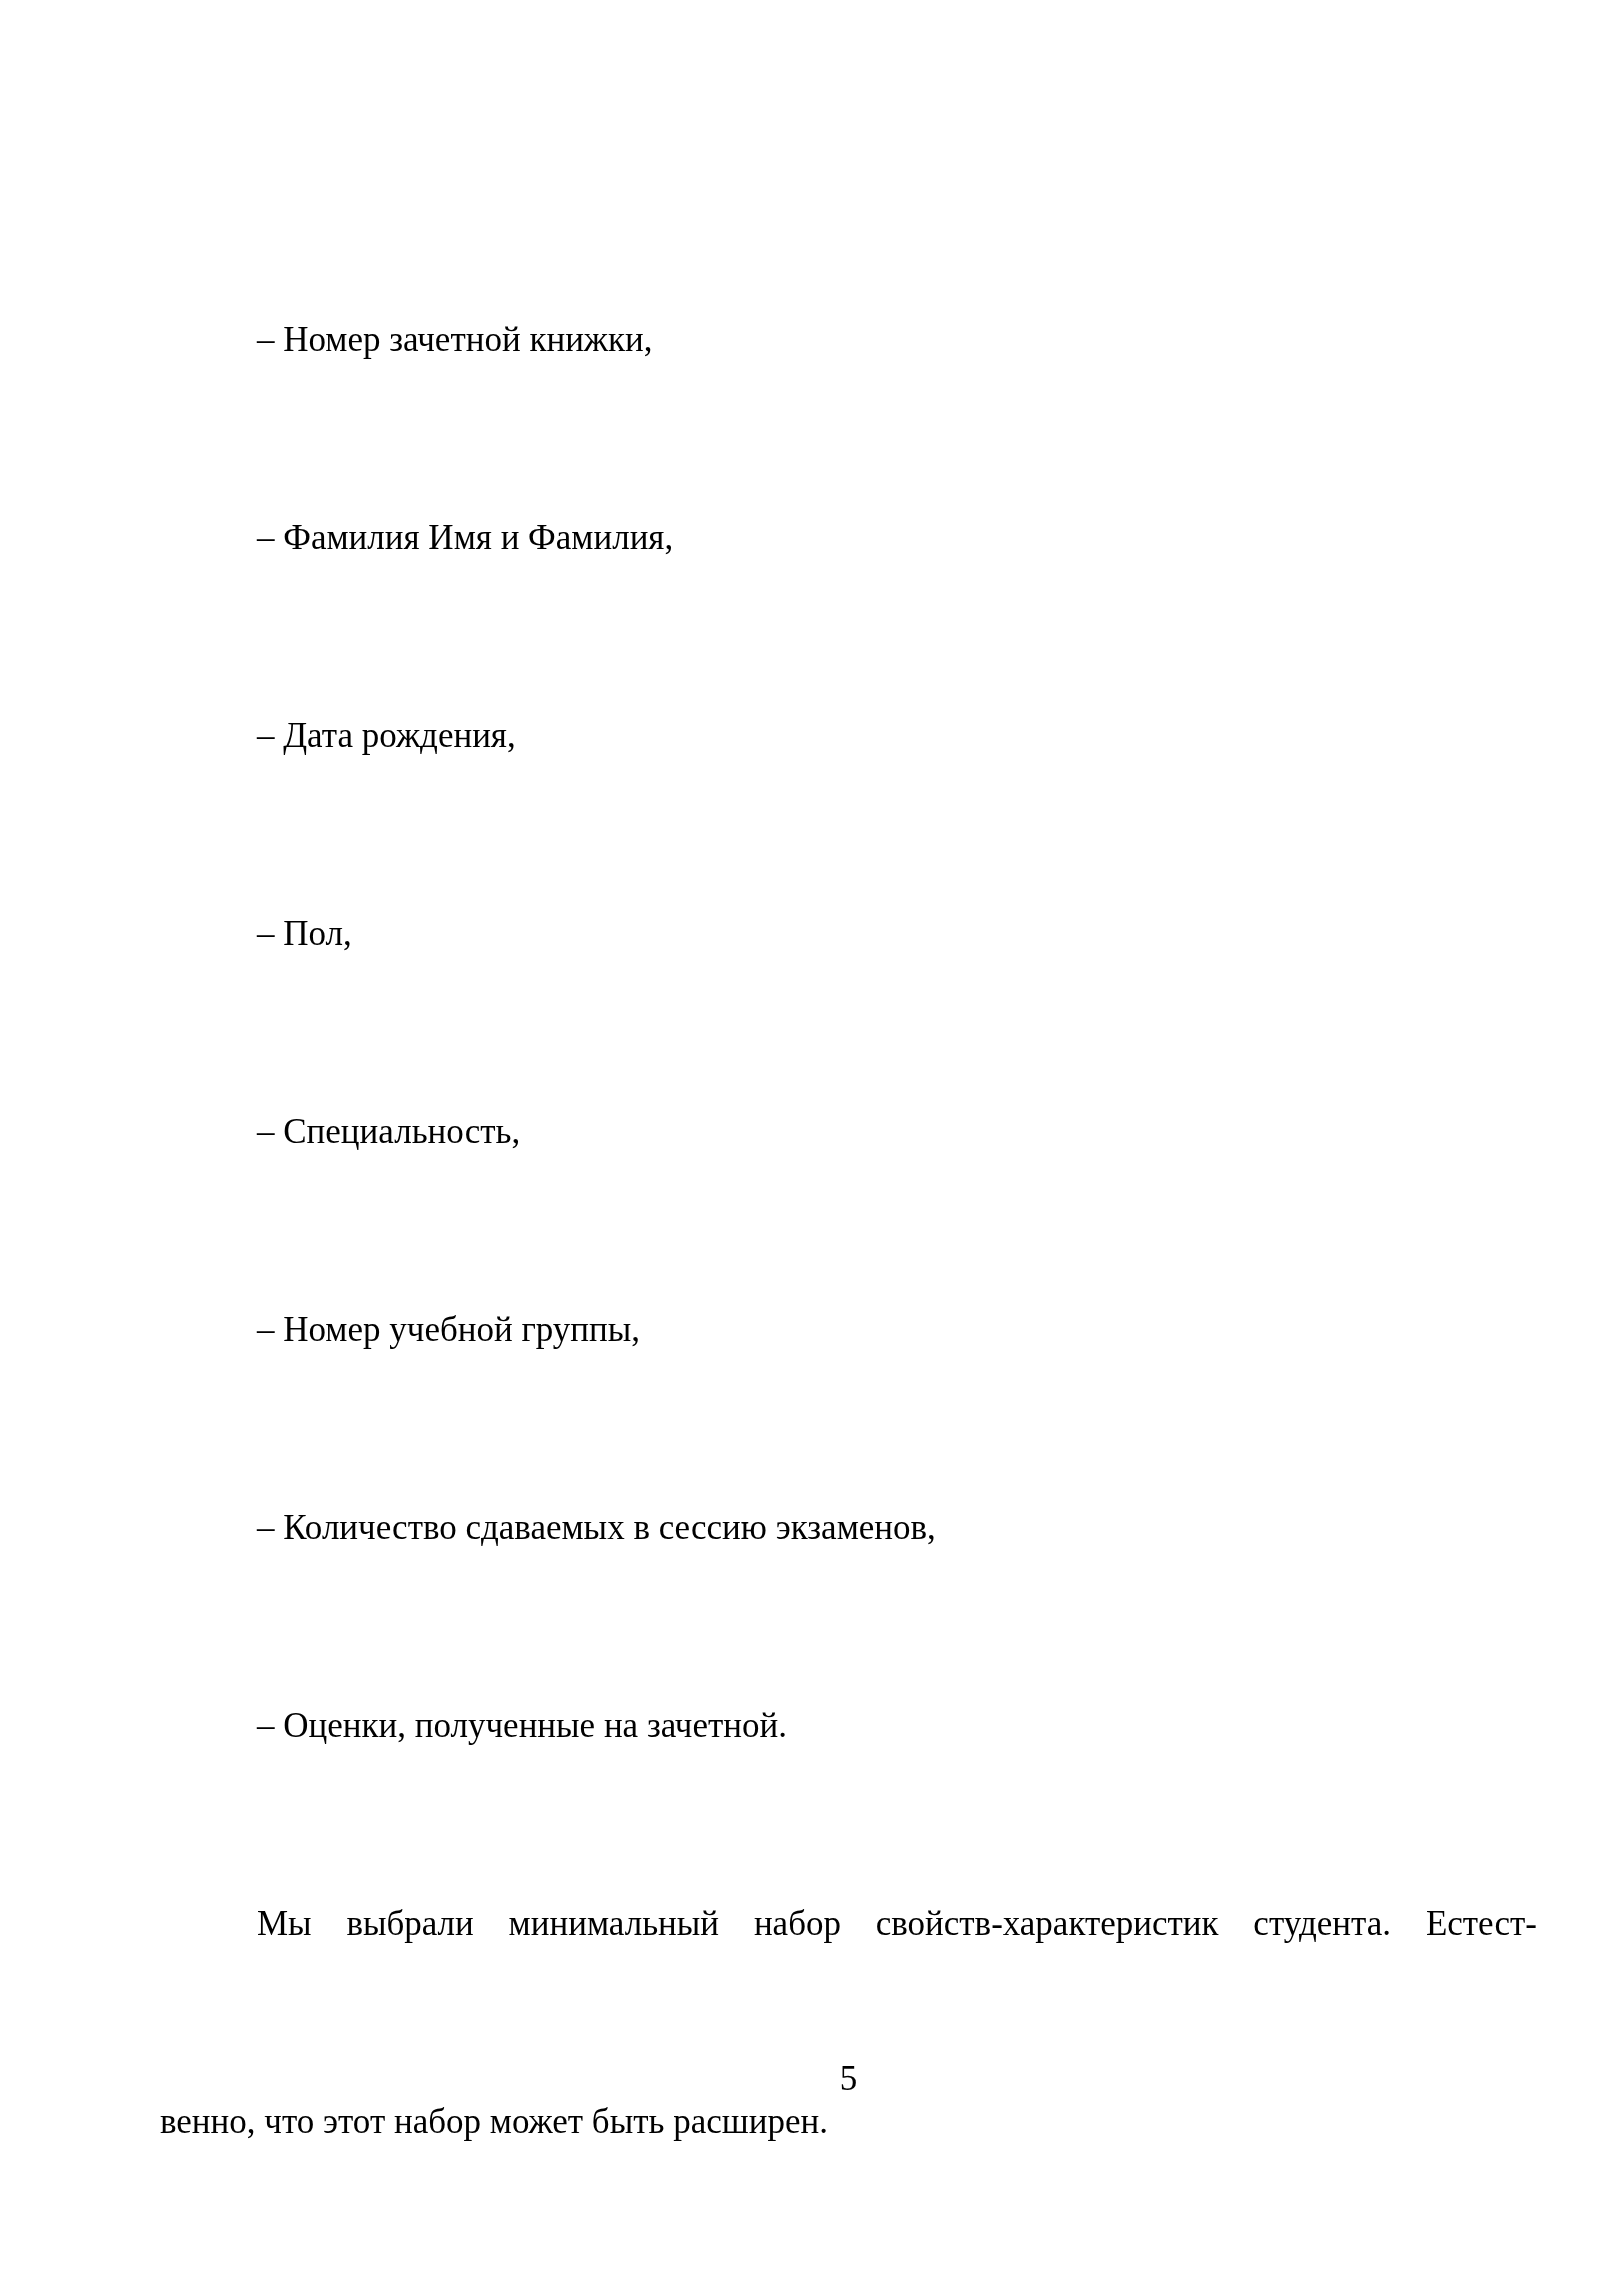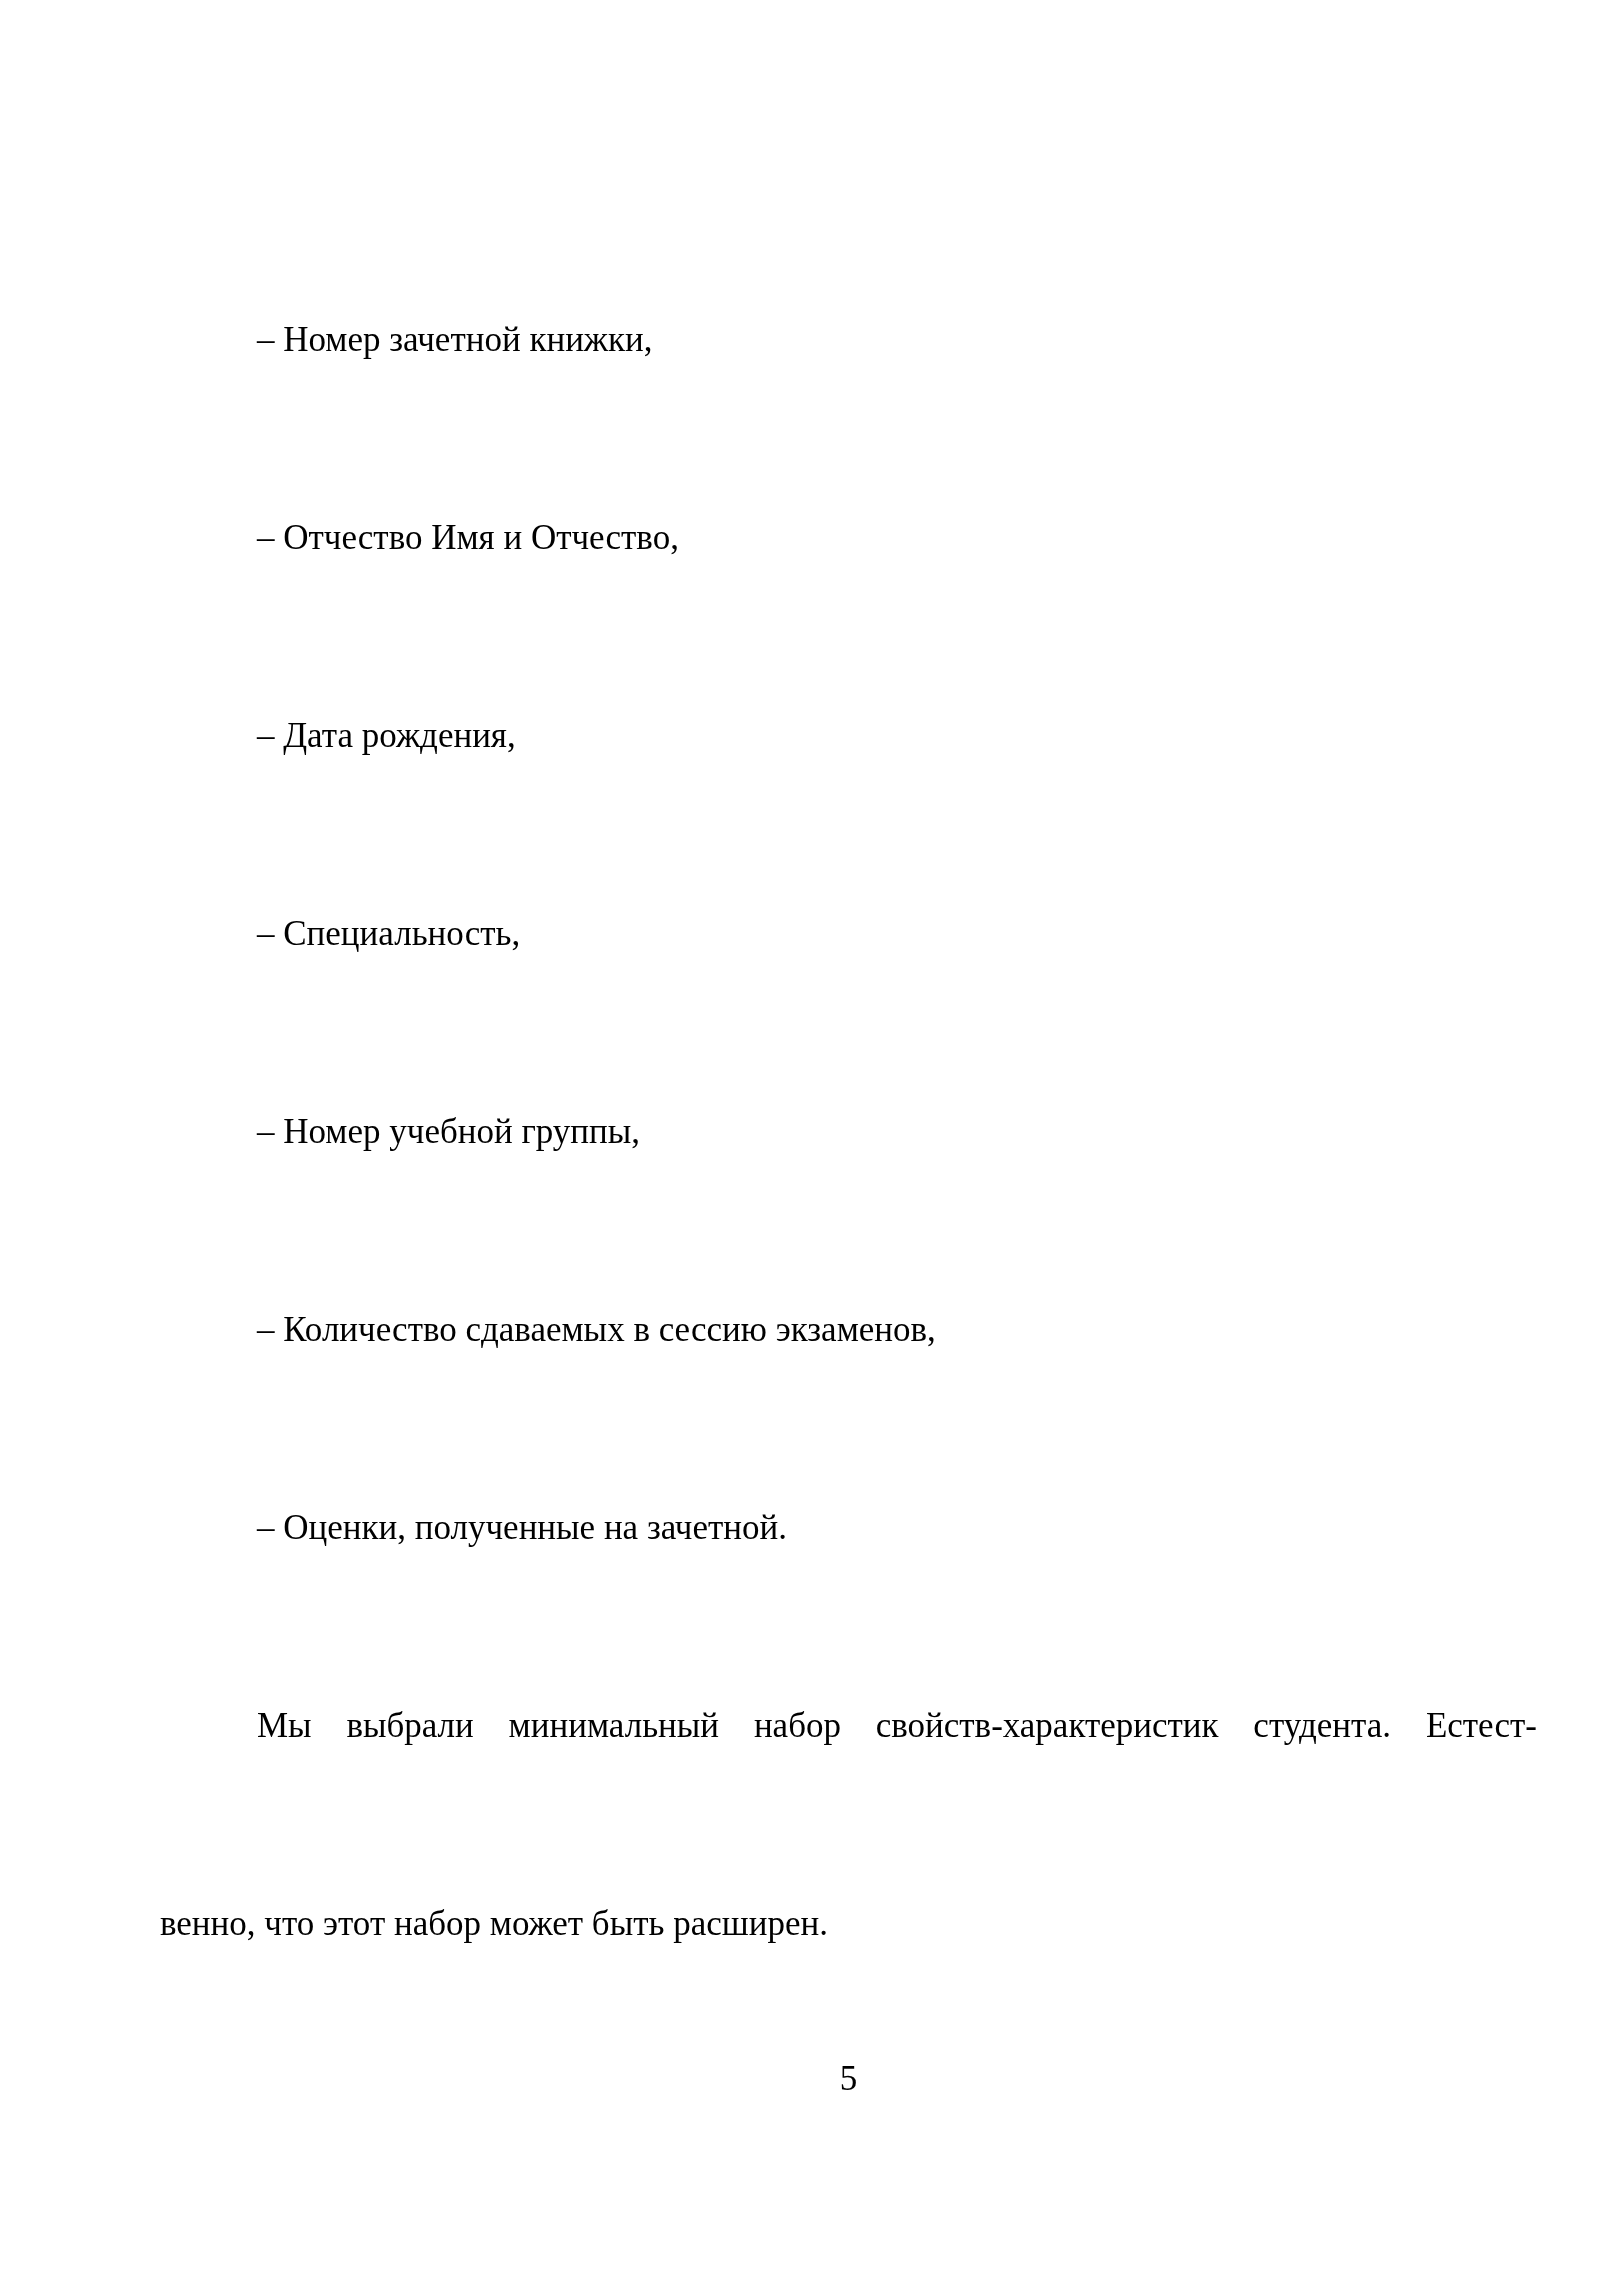--- a/index.html
+++ b/index.html
@@ -47,22 +47,23 @@
     line-height: 66px;
     color: #000000;
   }
 </style>
 </head>
 <body>
 
 <div class="sheet">
   <div class="textblock">
     <div class="ln ind">– Номер зачетной книжки,</div>
-    <div class="ln ind">– Отчество Имя и Отчество,</div>
+    <div class="ln ind">– Фамилия Имя и Фамилия,</div>
     <div class="ln ind">– Дата рождения,</div>
+    <div class="ln ind">– Пол,</div>
     <div class="ln ind">– Специальность,</div>
     <div class="ln ind">– Номер учебной группы,</div>
     <div class="ln ind">– Количество сдаваемых в сессию экзаменов,</div>
     <div class="ln ind">– Оценки, полученные на зачетной.</div>
     <div class="ln ind jfull">Мы выбрали минимальный набор свойств-характеристик студента. Естест-</div>
     <div class="ln">венно, что этот набор может быть расширен.</div>
     
     
     
     

